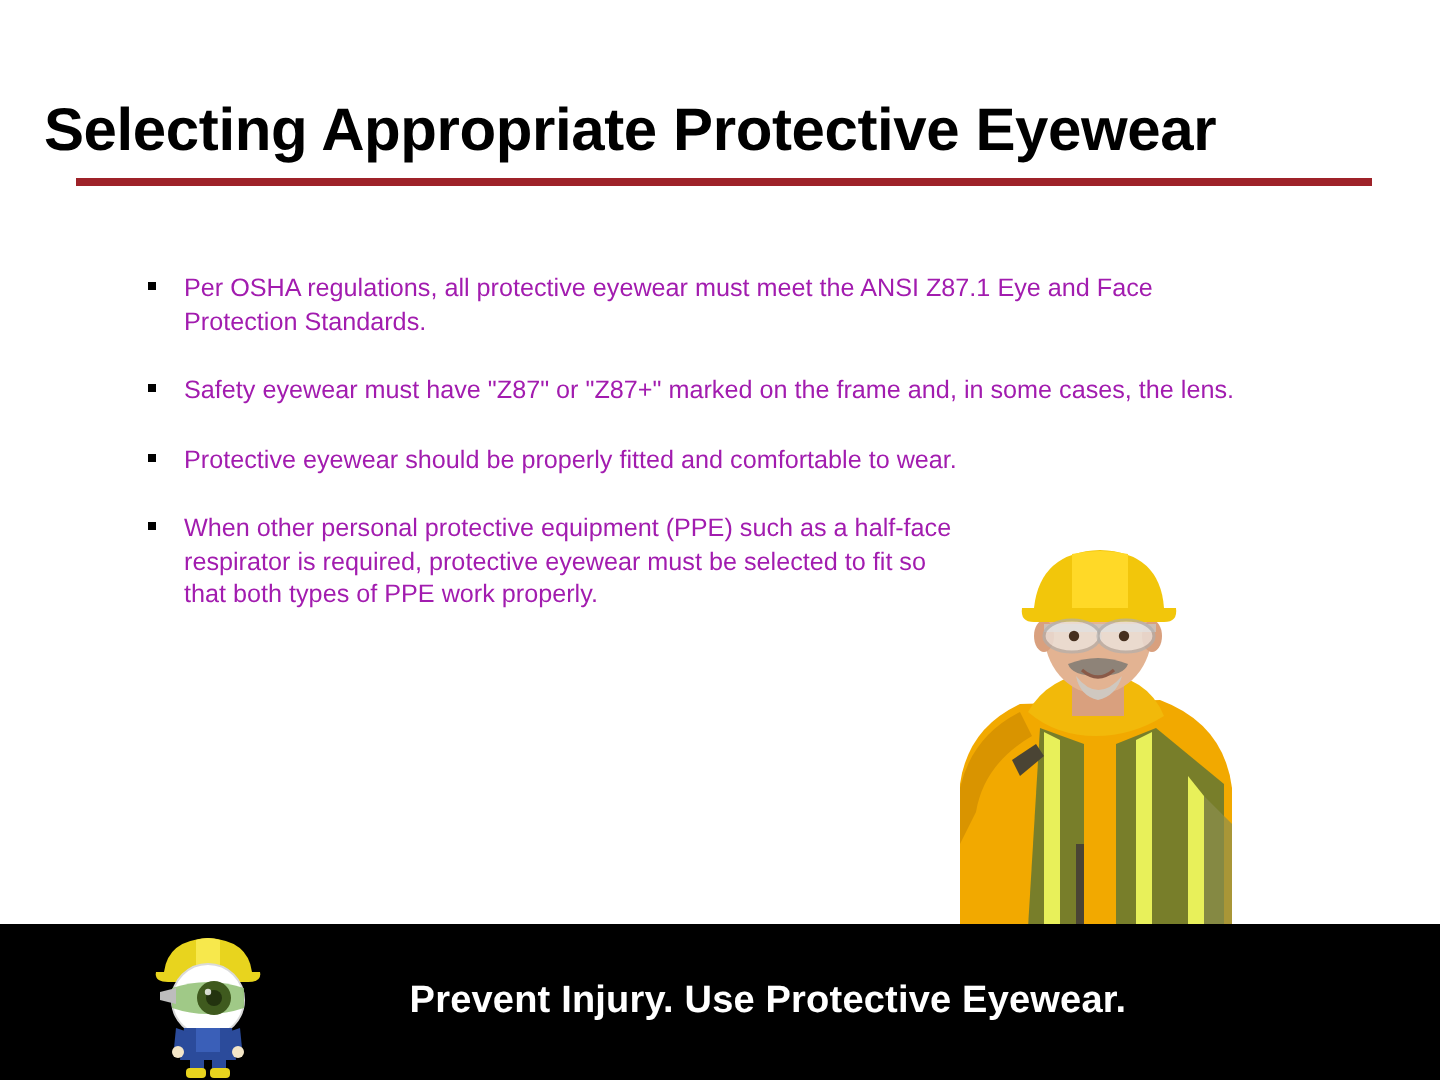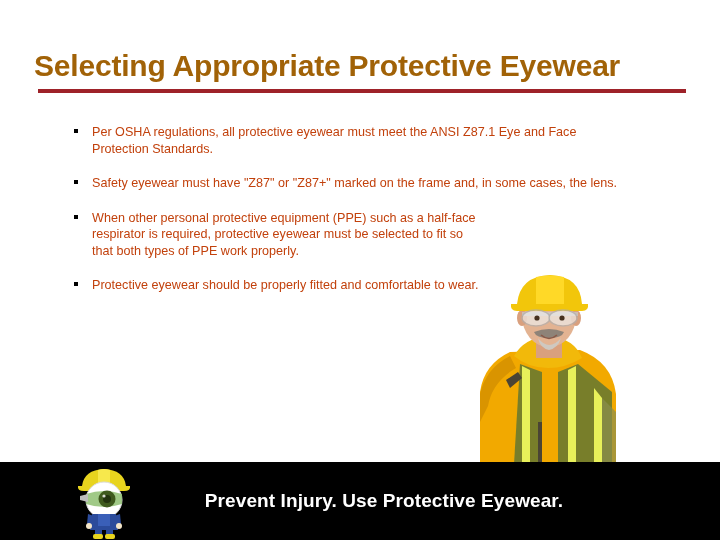--- a/index.html
+++ b/index.html
@@ -15,26 +15,26 @@
     position: relative;
     width: 720px;
     height: 540px;
     background: #ffffff;
     overflow: hidden;
   }
 
   
   #slide-title {
     position: absolute;
-    left: 34px;
+    left: 22px;
     top: 50px;
     width: 650px;
     font-size: 30px;
     font-weight: bold;
-    color: #a16207;
+    color: #000000;
     letter-spacing: -0.2px;
     line-height: 1.05;
     white-space: nowrap;
   }
   #title-rule {
     position: absolute;
     left: 38px;
     top: 89px;
     width: 648px;
     height: 4px;
@@ -50,21 +50,22 @@
     margin: 0;
     padding: 0;
     list-style: none;
   }
   .bullet-item {
     position: relative;
     padding-left: 18px;
     margin-bottom: 18px;
     font-size: 12.6px;
     line-height: 16.5px;
-    color: #c2410c;
+    color: #a21caf;
+    margin-top: 12px;
   }
   .bullet-item:last-child { margin-bottom: 0; }
   .bullet-marker {
     position: absolute;
     left: 0;
     top: 5px;
     width: 4px;
     height: 4px;
     background: #000000;
   }
@@ -122,27 +123,27 @@
 
   <ul id="bullet-list">
     <li class="bullet-item">
       <span class="bullet-marker"></span>
       <span class="bullet-text">Per OSHA regulations, all protective eyewear must meet the ANSI Z87.1 Eye and Face Protection Standards.</span>
     </li>
     <li class="bullet-item">
       <span class="bullet-marker"></span>
       <span class="bullet-text">Safety eyewear must have "Z87" or "Z87+" marked on the frame and, in some cases, the lens.</span>
     </li>
+    <li class="bullet-item">
+      <span class="bullet-marker"></span>
+      <span class="bullet-text">Protective eyewear should be properly fitted and comfortable to wear.</span>
+    </li>
     <li class="bullet-item narrow">
       <span class="bullet-marker"></span>
       <span class="bullet-text">When other personal protective equipment (PPE) such as a half-face respirator is required, protective eyewear must be selected to fit so that both types of PPE work properly.</span>
-    </li>
-    <li class="bullet-item">
-      <span class="bullet-marker"></span>
-      <span class="bullet-text">Protective eyewear should be properly fitted and comfortable to wear.</span>
     </li>
   </ul>
 
   <div id="worker-photo">
     <svg width="172" height="192" viewBox="0 0 172 192" xmlns="http://www.w3.org/2000/svg">
 
       <path d="M18 192 L18 120 Q22 92 48 80 L118 78 Q150 90 154 122 L154 192 Z" fill="#F2A900"></path>
 
       <path d="M18 150 L18 122 Q24 96 48 84 L54 96 Q30 110 26 134 Z" fill="#D99400"></path>
 

